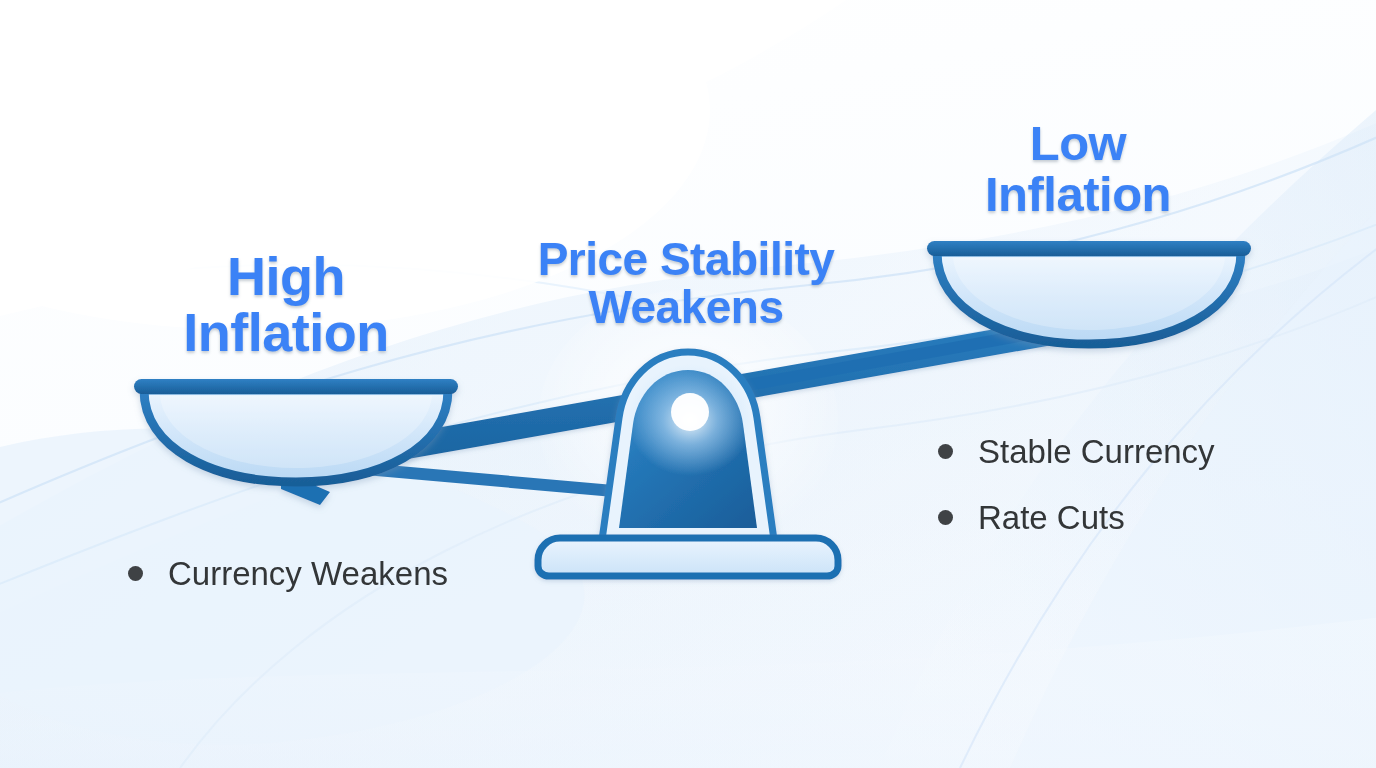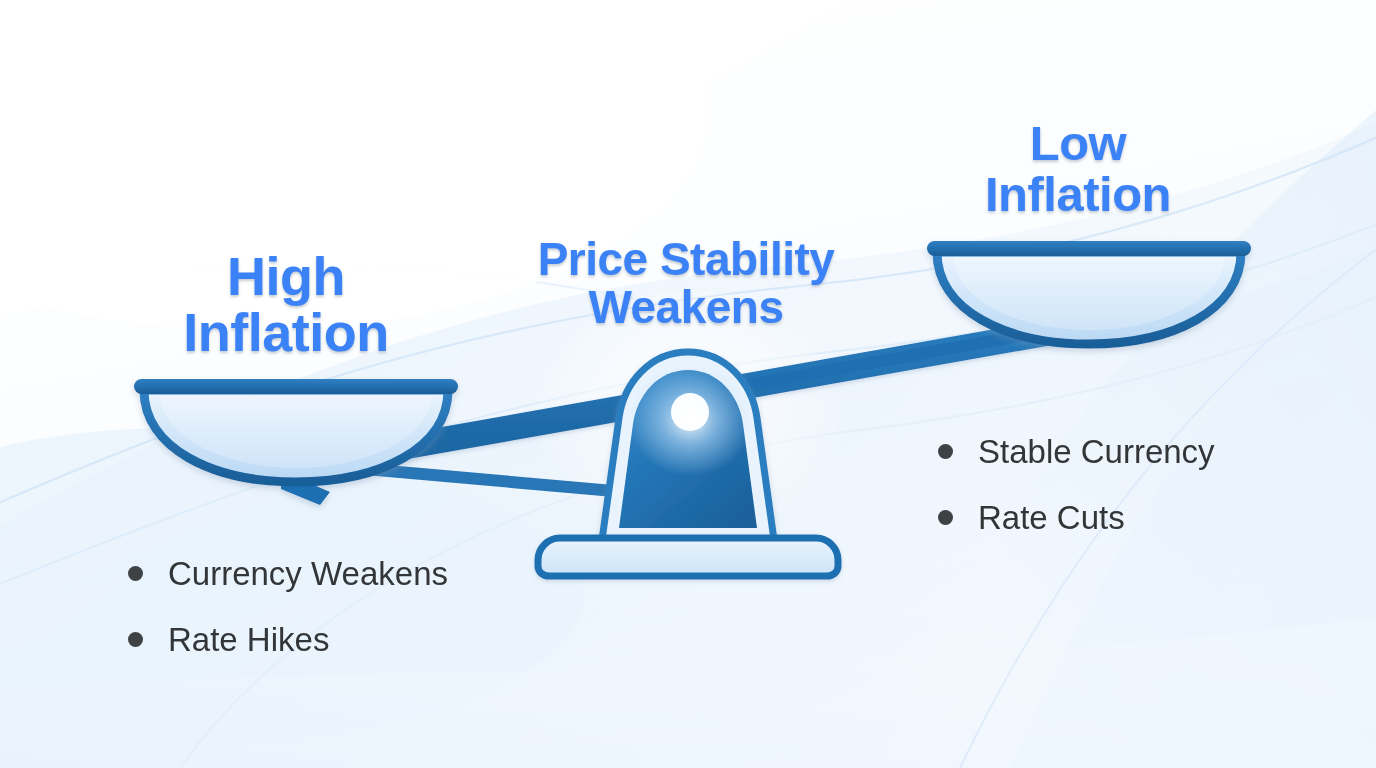--- a/index.html
+++ b/index.html
@@ -253,24 +253,20 @@
   <div class="label-block" id="label-low">
     <span class="ln">Low</span>
     <span class="ln">Inflation</span>
   </div>
 
   <div class="bullets" id="bullets-left">
     <div class="bullet-row">
       <span class="bullet-dot"></span>
       <span>Currency Weakens</span>
     </div>
-    <div class="bullet-row">
-      <span class="bullet-dot"></span>
-      <span>Rate Hikes</span>
-    </div>
   </div>
 
   <div class="bullets" id="bullets-right">
     <div class="bullet-row">
       <span class="bullet-dot"></span>
       <span>Stable Currency</span>
     </div>
     <div class="bullet-row">
       <span class="bullet-dot"></span>
       <span>Rate Cuts</span>

